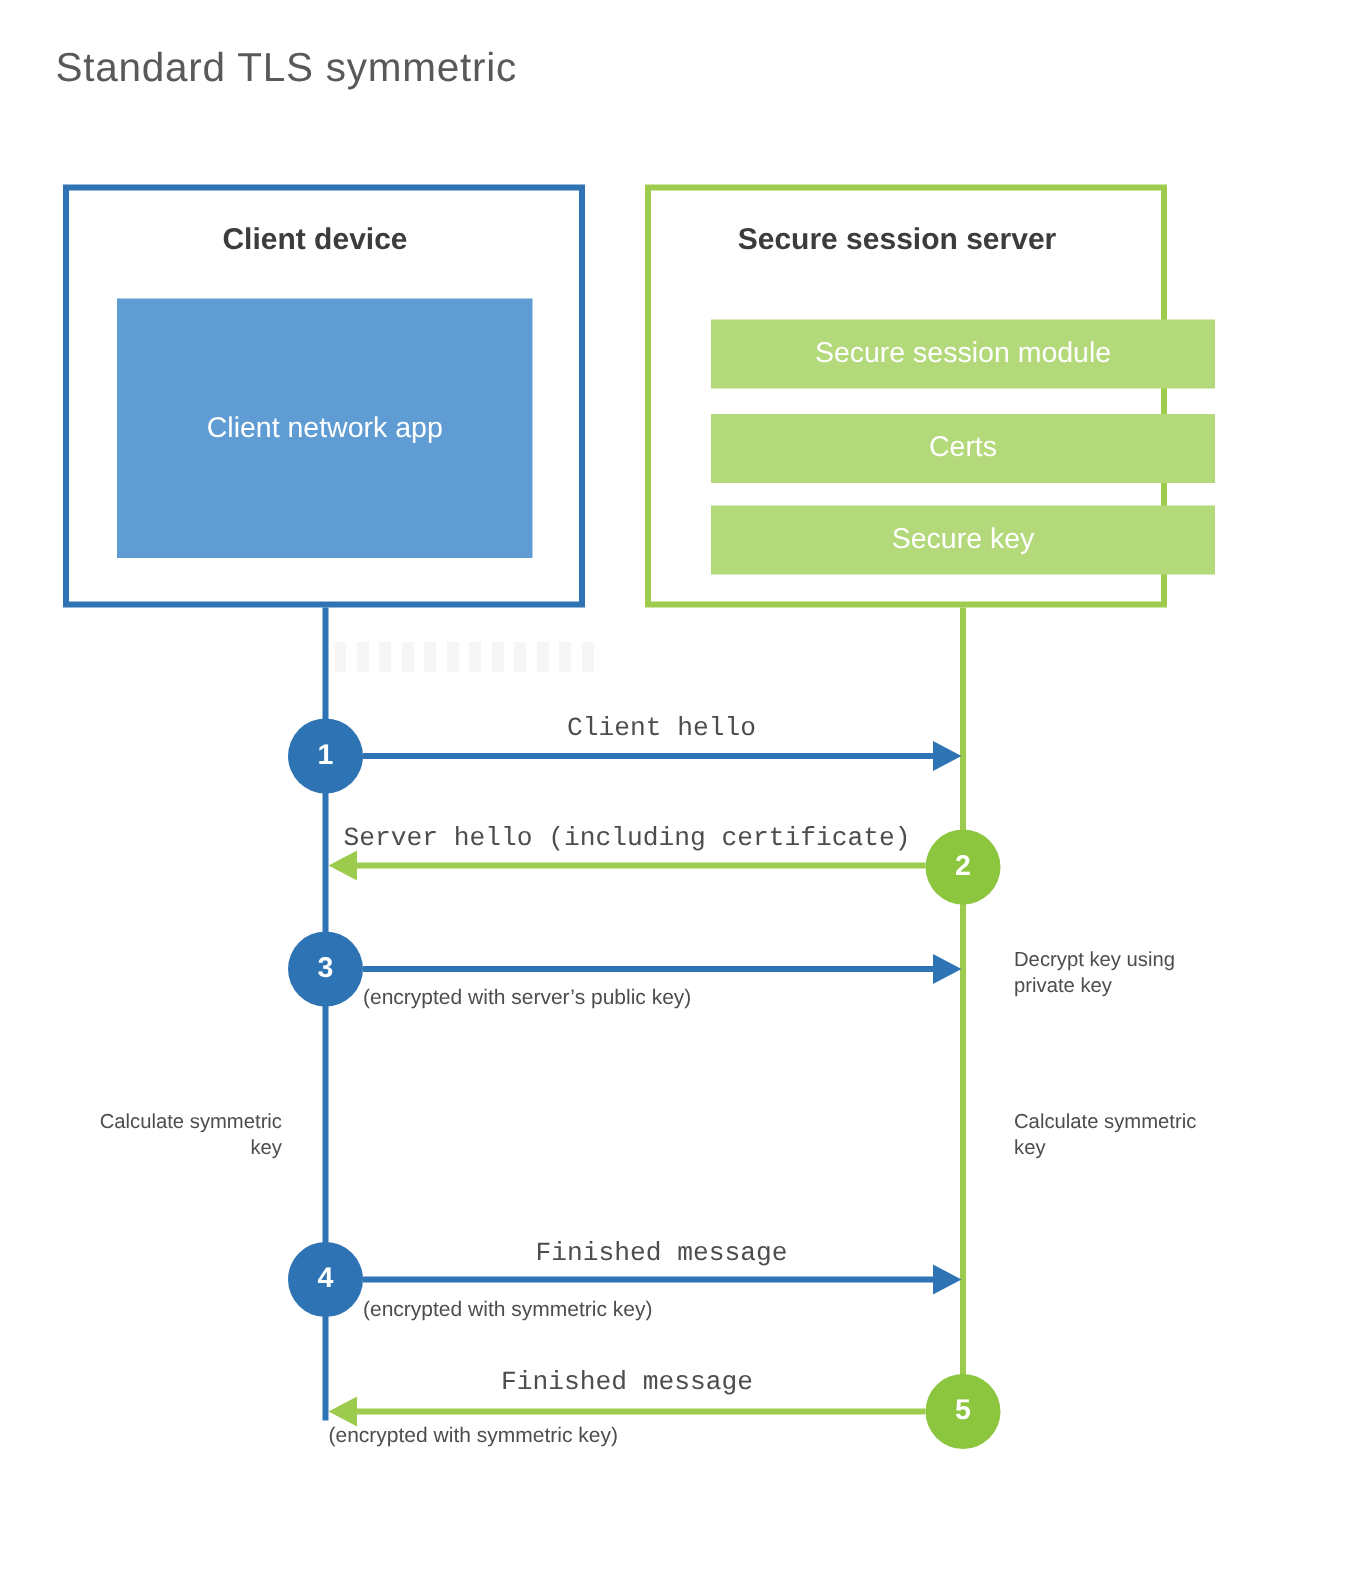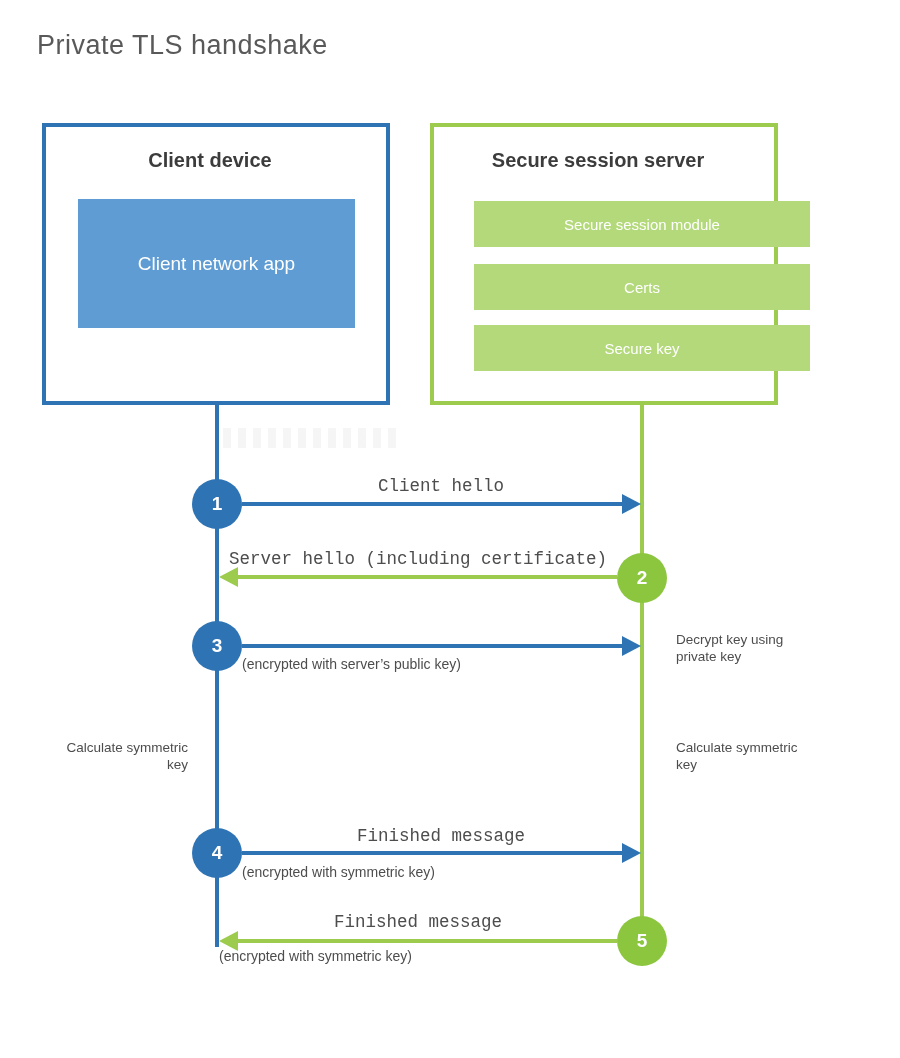--- a/index.html
+++ b/index.html
@@ -13,28 +13,28 @@
   }
   
   .actor-box{position:absolute;top:123px;height:282px;background:#fff;box-sizing:border-box;}
   .client-box{left:42px;width:348px;border:4px solid #2e74b5;}
   .server-box{left:430px;width:348px;border:4px solid #9ccb4e;}
   .actor-title{
     position:absolute;left:0;right:12px;top:22px;text-align:center;
     font-size:20px;font-weight:bold;color:#3c3c3c;
   }
   .app-box{
-    position:absolute;left:32px;top:72px;width:277px;height:129px;background:#5e9cd3;
+    position:absolute;left:32px;top:72px;width:277px;height:173px;background:#5e9cd3;
     display:flex;align-items:center;justify-content:center;text-align:center;
     color:#ffffff;font-size:19px;line-height:1.55;padding:0 40px;box-sizing:border-box;
   }
   .server-bar{
     position:absolute;left:40px;width:336px;height:46px;background:#b3d97a;
     display:flex;align-items:center;justify-content:center;
-    color:#ffffff;font-size:15px;
+    color:#ffffff;font-size:19px;margin-top:12px;
   }
   .bar-0{top:74px;} .bar-1{top:137px;} .bar-2{top:198px;}
   
   .lifeline{position:absolute;width:4px;top:405px;}
   .lifeline-blue{left:215px;height:542px;background:#2e74b5;}
   .lifeline-green{left:640px;height:538px;background:#9ccb4e;}
   
   .ghost{
     position:absolute;left:223px;top:428px;width:178px;height:20px;opacity:.55;
     background:repeating-linear-gradient(90deg,rgba(205,205,205,.35) 0 8px,rgba(255,255,255,0) 8px 15px);
@@ -66,21 +66,21 @@
     position:absolute;font-size:13.5px;line-height:17px;color:#4d4d4d;width:140px;
   }
   .note-left{left:48px;text-align:right;}
   .note-right{left:676px;text-align:left;}
 </style>
 </head>
 <body>
 
 <div class="canvas">
 
-  <div class="title">Private TLS handshake</div>
+  <div class="title">Standard TLS symmetric</div>
 
   <div class="actor-box client-box">
     <div class="actor-title">Client device</div>
     <div class="app-box">Client network app</div>
   </div>
 
   <div class="actor-box server-box">
     <div class="actor-title">Secure session server</div>
     <div class="server-bar bar-0">Secure session module</div>
     <div class="server-bar bar-1">Certs</div>

